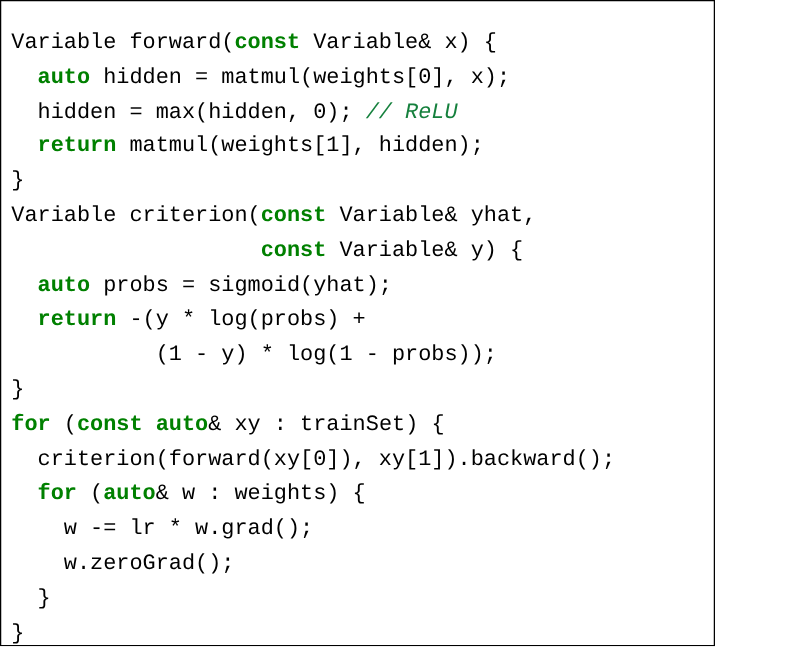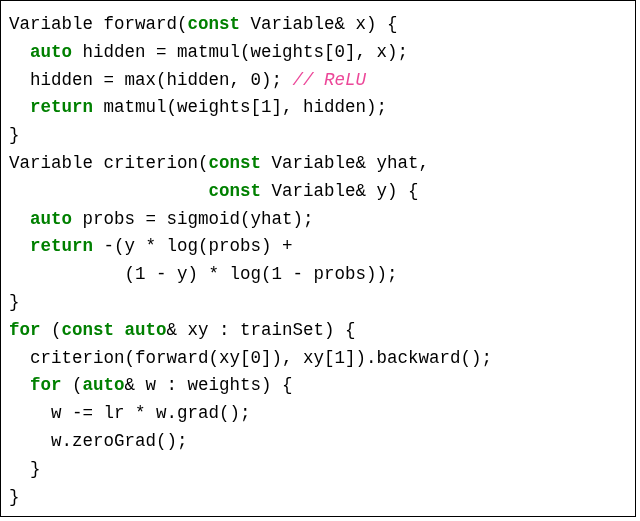--- a/index.html
+++ b/index.html
@@ -3,36 +3,36 @@
 <meta charset="utf-8">
 <style>
   body {
     margin: 0;
     padding: 0;
     background: #fff;
     font-family: "Courier New", Courier, monospace;
   }
   .code-container {
     border: 1px solid #000;
-    width: 636px;
+    width: 572px;
     height: 517px;
     box-sizing: border-box;
-    padding: 10px 8px;
+    padding: 20px 8px;
     background: #fff;
   }
   pre {
     margin: 0;
     font-family: "Courier New", Courier, monospace;
     font-size: 17.5px;
     line-height: 27.8px;
     white-space: pre;
     color: #000;
   }
   .kw { color: #008000; font-weight: bold; }
-  .cm { color: #ec4899; font-style: italic; }
+  .cm { color: #15803d; font-style: italic; }
 </style>
 </head>
 <body>
 
 <div class="code-container">
   <pre id="code-block">Variable forward(<span class="kw">const</span> Variable&amp; x) {
   <span class="kw">auto</span> hidden = matmul(weights[0], x);
   hidden = max(hidden, 0); <span class="cm">// ReLU</span>
   <span class="kw">return</span> matmul(weights[1], hidden);
 }

